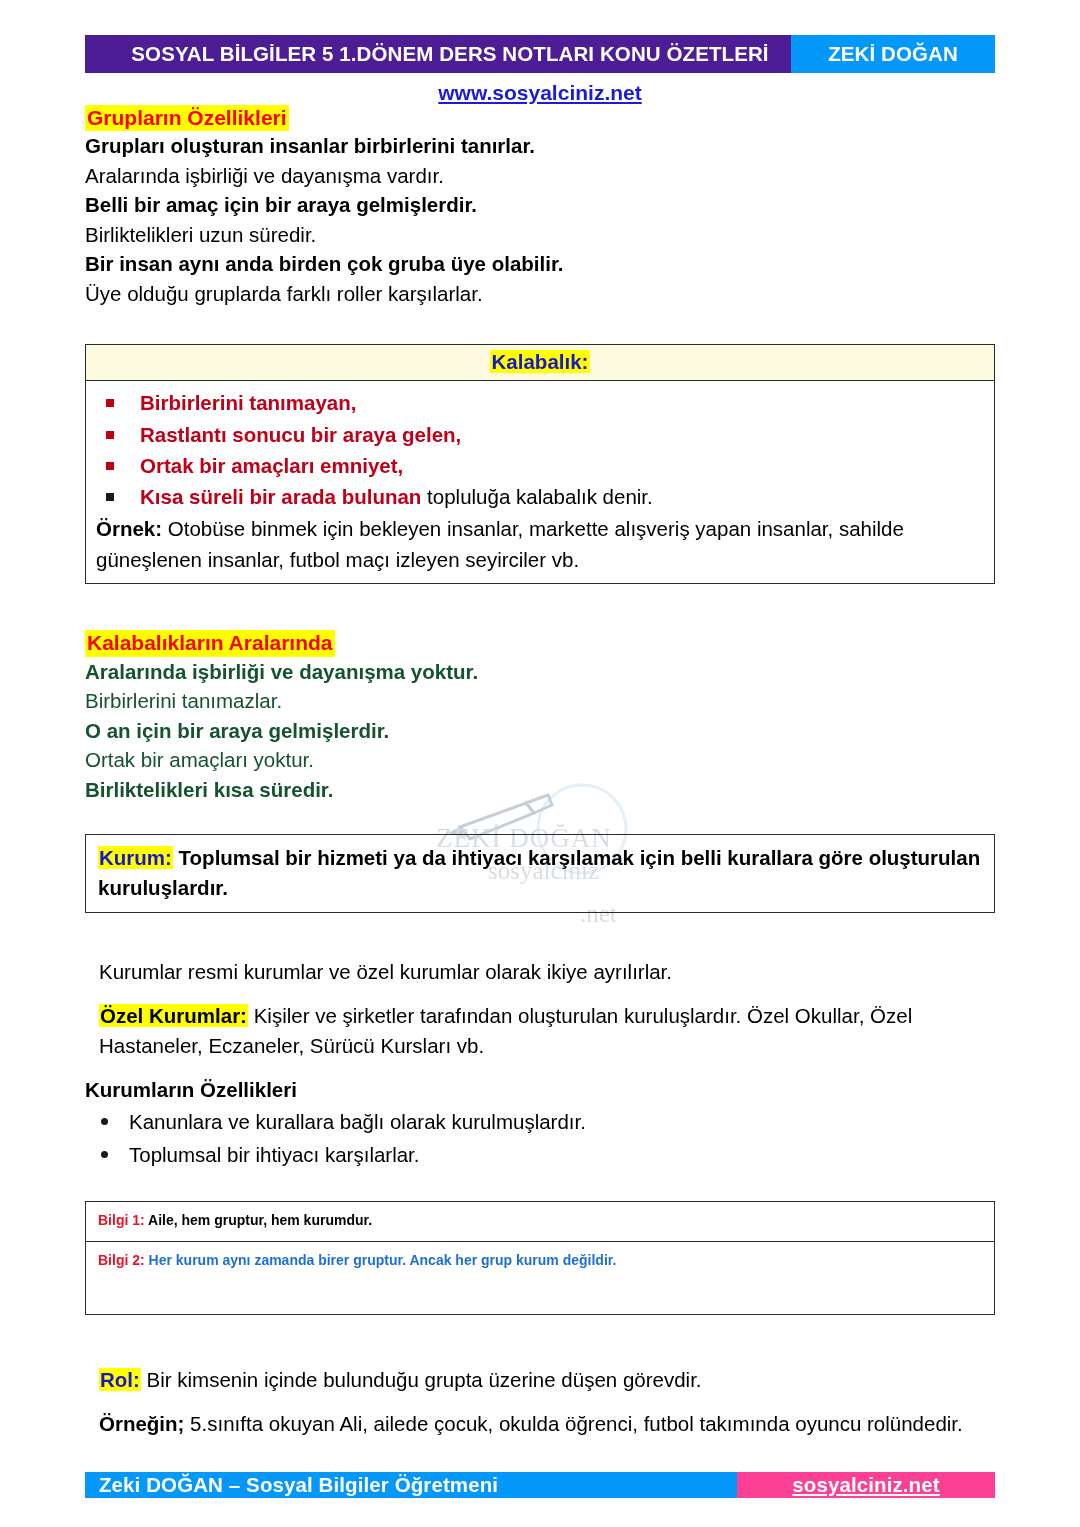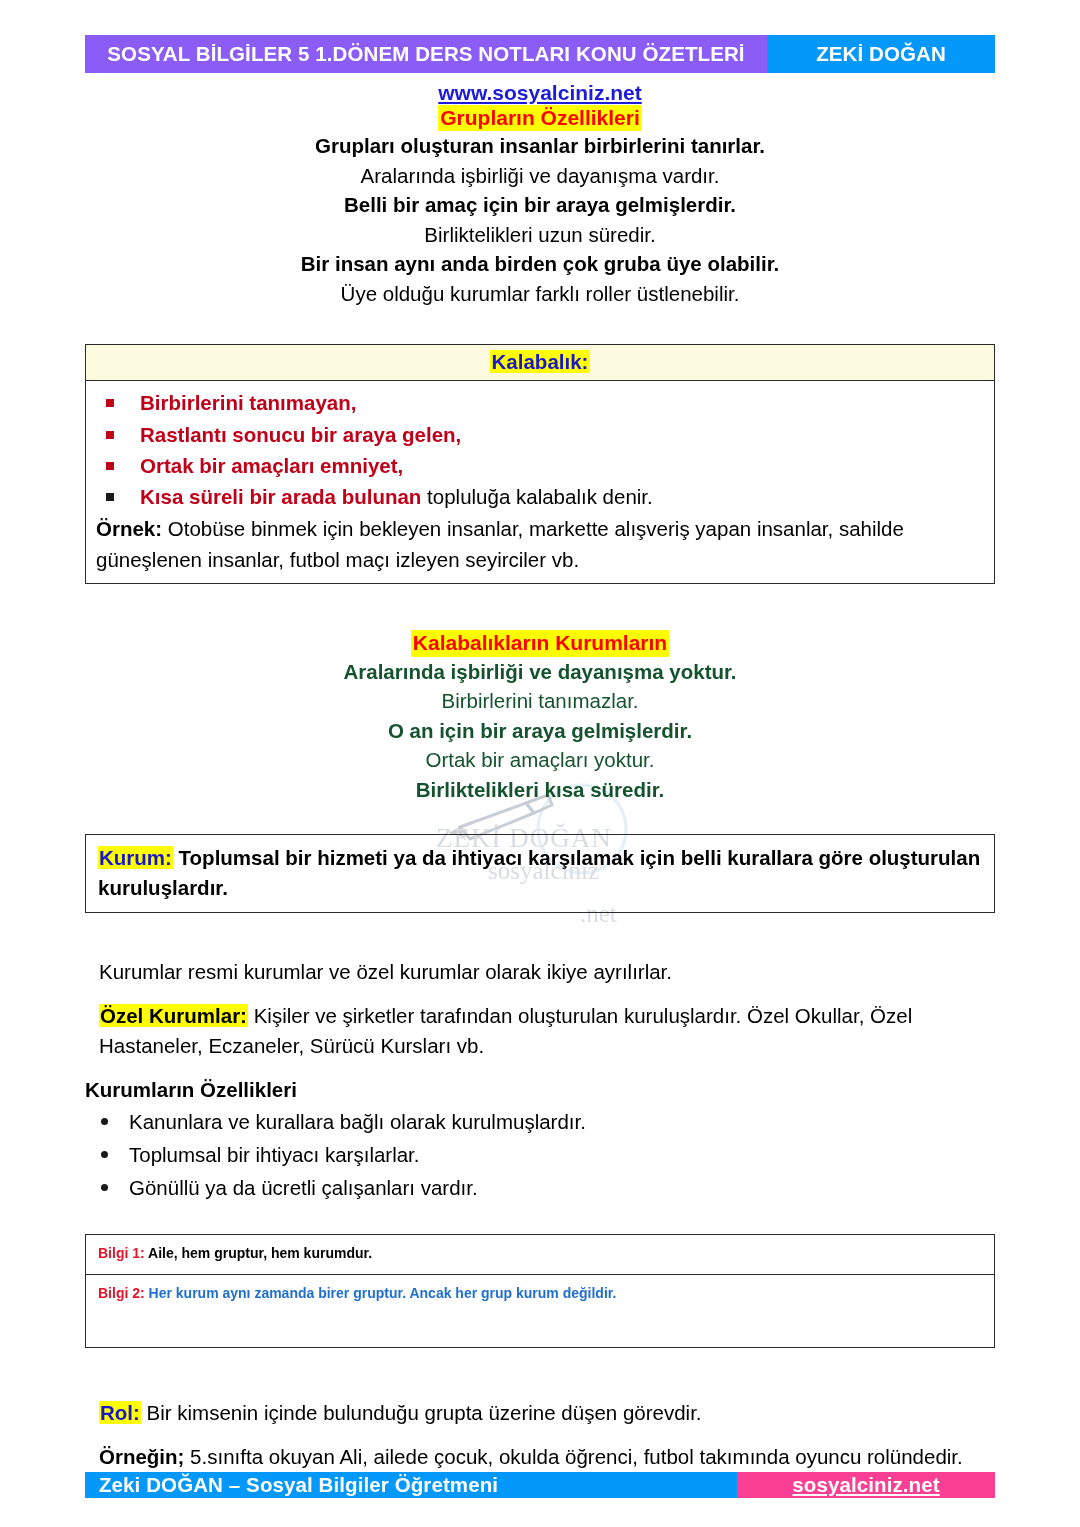--- a/index.html
+++ b/index.html
@@ -58,22 +58,23 @@
     align-items: center;
     font-weight: bold;
     font-size: 20.5px;
     color: #ffffff;
     letter-spacing: .1px;
     white-space: nowrap;
   }
   .header-bar { margin-top: 35px; }
   .header-left {
     flex: 0 0 682px;
-    background: #8b5cf6;
+    background: #4c1d95;
     justify-content: center;
+    padding-left: 24px;
   }
   .header-right {
     flex: 1 1 auto;
     background: #0598fb;
     justify-content: center;
   }
   .footer-bar {
     position: absolute;
     left: 85px;
     right: 85px;
@@ -104,21 +105,21 @@
     z-index: 2;
   }
   .site-link {
     color: #1b1bd8;
     font-weight: bold;
     font-size: 21px;
     text-decoration: underline;
   }
 
   .centered-block {
-    text-align: center;
+    text-align: left;
     position: relative;
     z-index: 2;
   }
   .line { font-size: 20.5px; line-height: 1.44; }
   .line.b  { font-weight: bold; }
   .line.n  { font-weight: normal; }
   .navy    { color: #14532d; }
 
   .hl-title {
     display: inline-block;
@@ -274,21 +275,21 @@
 
   <div class="centered-block">
     <div>
       <span class="hl-title">Grupların Özellikleri</span>
     </div>
     <div class="line b">Grupları oluşturan insanlar birbirlerini tanırlar.</div>
     <div class="line n">Aralarında işbirliği ve dayanışma vardır.</div>
     <div class="line b">Belli bir amaç için bir araya gelmişlerdir.</div>
     <div class="line n">Birliktelikleri uzun süredir.</div>
     <div class="line b">Bir insan aynı anda birden çok gruba üye olabilir.</div>
-    <div class="line n">Üye olduğu kurumlar farklı roller üstlenebilir.</div>
+    <div class="line n">Üye olduğu gruplarda farklı roller karşılarlar.</div>
   </div>
 
   <div class="spacer-36"></div>
 
   <div class="box">
     <div class="box-head">
       <span class="head-mark">Kalabalık:</span>
     </div>
     <div class="box-body">
       <ul class="sq">
@@ -308,21 +309,21 @@
       <div class="ornek-line">
         <span class="bold-k">Örnek:</span><span> Otobüse binmek için bekleyen insanlar, markette alışveriş yapan insanlar, sahilde güneşlenen insanlar, futbol maçı izleyen seyirciler vb.</span>
       </div>
     </div>
   </div>
 
   <div class="spacer-46"></div>
 
   <div class="centered-block">
     <div>
-      <span class="hl-title">Kalabalıkların Kurumların</span>
+      <span class="hl-title">Kalabalıkların Aralarında</span>
     </div>
     <div class="line b navy">Aralarında işbirliği ve dayanışma yoktur.</div>
     <div class="line n navy">Birbirlerini tanımazlar.</div>
     <div class="line b navy">O an için bir araya gelmişlerdir.</div>
     <div class="line n navy">Ortak bir amaçları yoktur.</div>
     <div class="line b navy">Birliktelikleri kısa süredir.</div>
   </div>
 
   <div class="spacer-30"></div>
 
@@ -336,21 +337,20 @@
 
   <div class="prose">
     <p>Kurumlar resmi kurumlar ve özel kurumlar olarak ikiye ayrılırlar.</p>
     <p>
       <span class="mark-black">Özel Kurumlar:</span><span> Kişiler ve şirketler tarafından oluşturulan kuruluşlardır. Özel Okullar, Özel Hastaneler, Eczaneler, Sürücü Kursları vb.</span>
     </p>
     <div class="sub-head">Kurumların Özellikleri</div>
     <ul class="rd">
       <li>Kanunlara ve kurallara bağlı olarak kurulmuşlardır.</li>
       <li>Toplumsal bir ihtiyacı karşılarlar.</li>
-      <li>Gönüllü ya da ücretli çalışanları vardır.</li>
     </ul>
   </div>
 
   <div class="spacer-30"></div>
 
   <div class="bilgi-table">
     <div class="bilgi-row">
       <span class="lbl-red">Bilgi 1:</span><span> Aile, hem gruptur, hem kurumdur.</span>
     </div>
     <div class="bilgi-row div">

